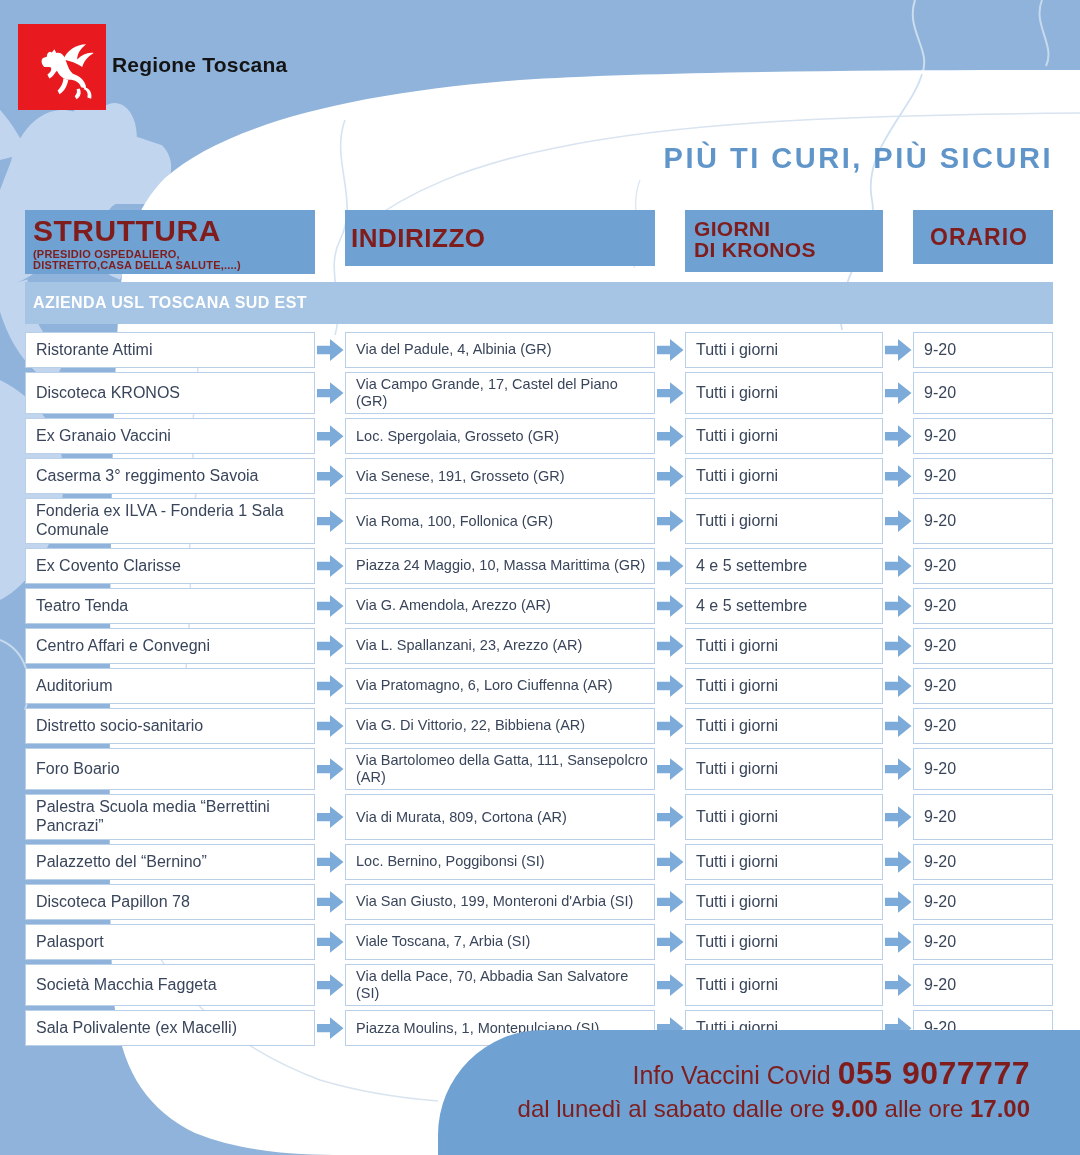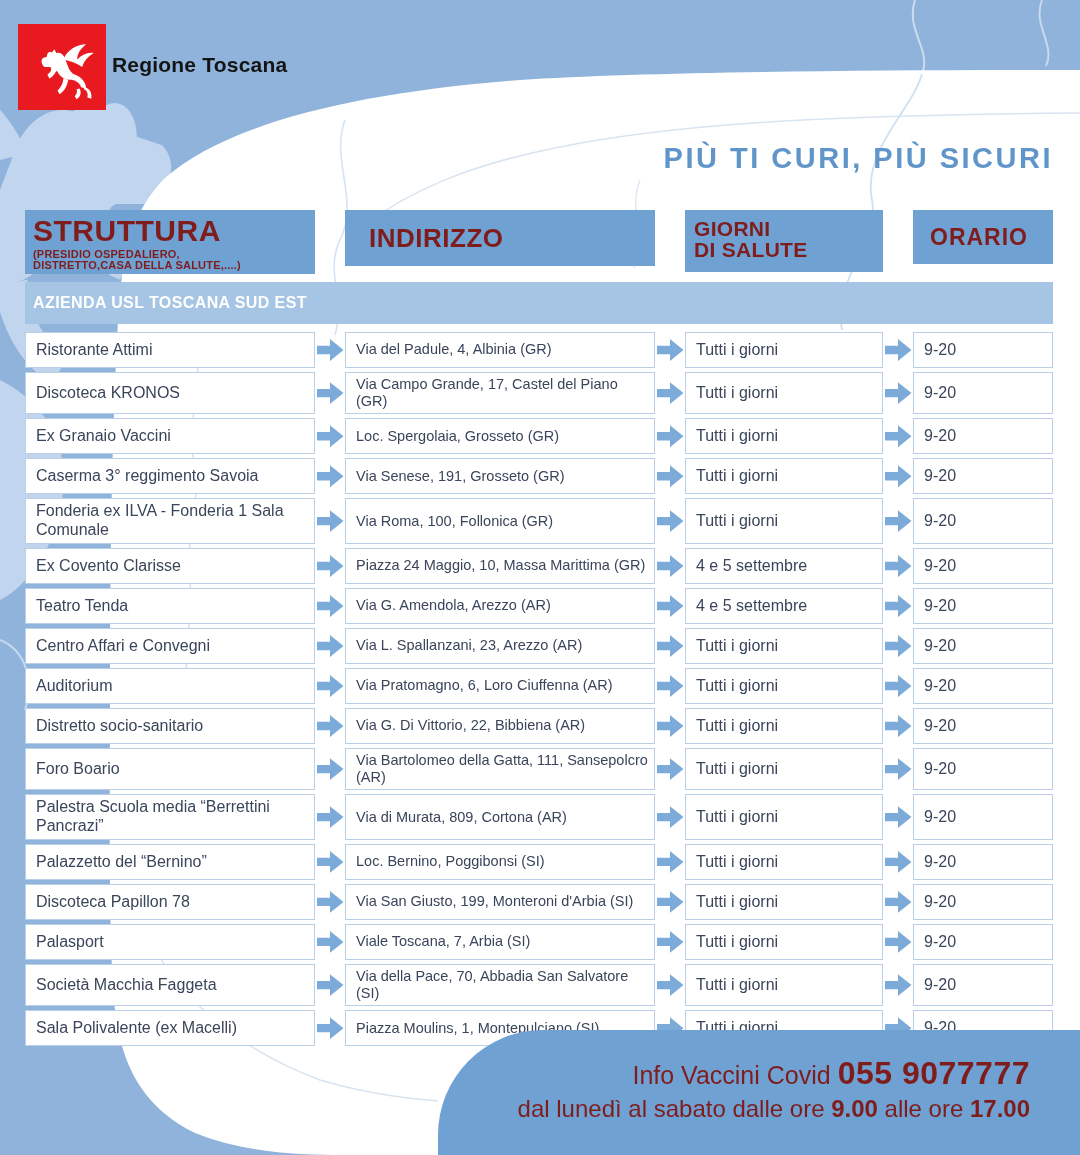--- a/index.html
+++ b/index.html
@@ -21,21 +21,21 @@
     position:absolute;top:142px;right:27px;z-index:3;
     font-size:29px;font-weight:bold;letter-spacing:2.5px;color:#6095ca;
   }
   
   .tablewrap{position:absolute;left:25px;top:210px;width:1028px;z-index:2;}
   .grid{display:grid;grid-template-columns:290px 30px 310px 30px 198px 30px 140px;}
   .hbox{background:#6fa1d3;color:#7f1d1d;box-sizing:border-box;}
   .h-str{grid-column:1;height:64px;padding:7px 0 0 8px;}
   .h-str .big{font-size:30px;font-weight:bold;line-height:.95;letter-spacing:.5px;}
   .h-str .sub{font-size:11px;font-weight:bold;line-height:1.08;margin-top:3px;letter-spacing:.2px;}
-  .h-ind{grid-column:3;height:56px;display:flex;align-items:center;padding-left:24px;
+  .h-ind{grid-column:3;height:56px;display:flex;align-items:center;padding-left:6px;
          font-size:26px;font-weight:bold;letter-spacing:.5px;}
   .h-gio{grid-column:5;height:62px;padding:9px 0 0 9px;font-size:21px;font-weight:bold;line-height:.98;letter-spacing:.3px;}
   .h-ora{grid-column:7;height:54px;display:flex;align-items:center;padding-left:17px;
          font-size:23px;font-weight:bold;letter-spacing:1px;}
   .thead{align-items:start;}
   .section-band{
     margin-top:8px;height:42px;background:#a6c4e3;color:#fff;
     font-weight:bold;font-size:16px;letter-spacing:.4px;
     display:flex;align-items:center;padding-left:8px;
   }
@@ -125,21 +125,21 @@
       <div class="hbox h-str">
         <div class="big">STRUTTURA</div>
         <div class="sub">
           <div>(PRESIDIO OSPEDALIERO,</div>
           <div>DISTRETTO,CASA DELLA SALUTE,....)</div>
         </div>
       </div>
       <div class="hbox h-ind">INDIRIZZO</div>
       <div class="hbox h-gio">
         <div>GIORNI</div>
-        <div>DI SALUTE</div>
+        <div>DI KRONOS</div>
       </div>
       <div class="hbox h-ora">ORARIO</div>
     </div>
 
     <div class="section-band">AZIENDA USL TOSCANA SUD EST</div>
 
     <div id="rows">
   <div class="grid row">
     <div class="cell c-str">Ristorante Attimi</div>
     <div class="arrow a1"></div>

